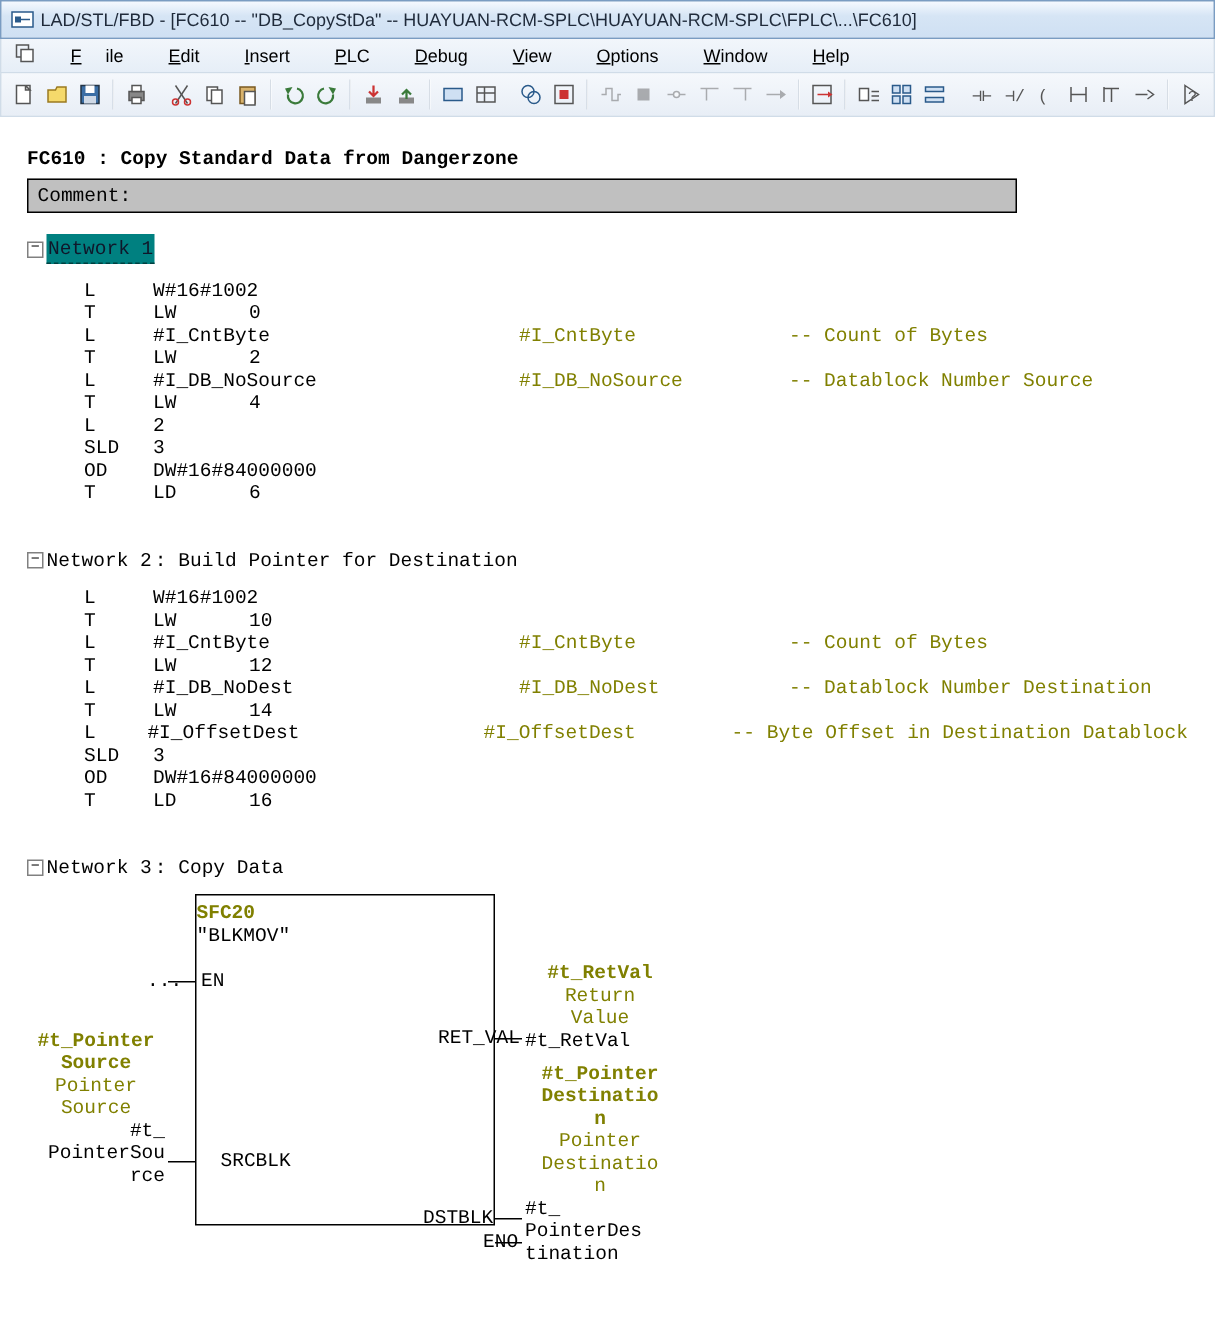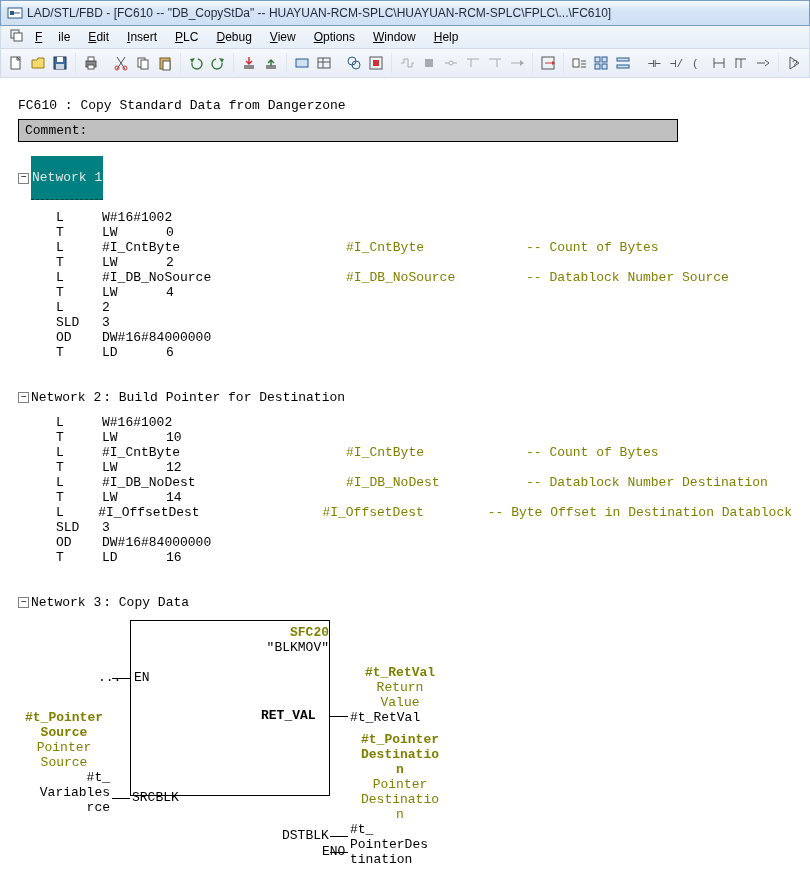--- a/index.html
+++ b/index.html
@@ -17,68 +17,68 @@
     font-size:12px; color:#1f2a3a;
     display:flex; align-items:center; gap:4px;
   }
   .titlebar svg { flex-shrink:0; }
   .menubar {
     background:linear-gradient(#f2f6fb,#e6eef7);
     border:1px solid #d0dce8; border-top:none;
     padding:2px 8px;
     font-family:"Segoe UI",Tahoma,sans-serif;
     font-size:12px;
-    display:flex; gap:2px;
+    display:flex; gap:14px;
   }
   .menubar span { padding:2px 8px; cursor:default; }
   .menubar span u { text-decoration:underline; }
   .toolbar {
     background:linear-gradient(#f5f8fc,#e8eef6);
     border:1px solid #d0dce8; border-top:none;
     padding:3px 6px;
     display:flex; align-items:center; gap:4px;
   }
   .tbtn {
     width:22px;height:22px;
     display:flex;align-items:center;justify-content:center;
     border:1px solid transparent;border-radius:2px;
     cursor:default;
   }
   .tsep{width:2px;height:20px;background:linear-gradient(to right,#c2ccd8,#fff);margin:0 2px;}
   .content { padding:20px 18px 30px 18px; }
-  .fc-title { font-weight:normal; margin-bottom:6px; }
+  .fc-title { font-weight:bold; margin-bottom:6px; }
   .comment-box {
     background:#c0c0c0; border:1px solid #000;
     padding:3px 6px; width:660px; margin-bottom:14px;
   }
   .network { margin-top:6px; }
   .net-header { display:flex; align-items:center; gap:2px; }
   .collapse {
     width:11px;height:11px;border:1px solid #808080;
     display:inline-flex;align-items:center;justify-content:center;
     font-size:10px;line-height:1;background:#fff;
   }
-  .net-label-sel { background:#008080;color:#e5e5e5;padding:14px 1px;border-bottom:1px dashed #004040; }
+  .net-label-sel { background:#008080;color:#0f172a;padding:2px 1px;border-bottom:1px dashed #004040; }
   .net-label { font-weight:normal; }
   .code-block { margin:10px 0 30px 38px; white-space:pre; }
   .olive { color:#808000; }
   .row { display:flex; }
   .col-inst { width:46px; }
   .col-op1  { width:64px; }
   .col-op2  { width:50px; }
   .col-sym  { width:180px; color:#808000; }
   .col-desc { color:#808000; }
   .spacer   { width:130px; }
   
   .fbd-wrap { position:relative; height:260px; margin-left:50px; margin-top:10px; }
   .fbd-box {
     position:absolute; left:62px; top:0;
-    width:200px; height:176px;
+    width:200px; height:221px;
     border:1px solid #000; background:#fff;
-    text-align:right;
+    text-align:left;
   }
   .fbd-title { color:#808000; font-weight:bold; margin-top:4px;}
   .fbd-sub1  { color:#808000;}
   .fbd-sub2  { margin-bottom:6px;}
   .hline { position:absolute; height:1px; background:#000; }
   .port-label-l { position:absolute; text-align:right; }
   .port-label-r { position:absolute; text-align:left; }
   .pin-text { position:absolute; font-size:13px; }
   .olive-b { color:#808000; font-weight:bold;}
 </style>
@@ -356,39 +356,39 @@
       <div class="fbd-box">
         <div class="fbd-title">SFC20</div>
         <div class="fbd-sub2">"BLKMOV"</div>
       </div>
 
       <div class="hline" style="left:44px;top:58px;width:18px;"></div>
       <span class="pin-text" style="left:30px;top:50px;">...</span>
       <span class="pin-text" style="left:66px;top:50px;">EN</span>
 
       <div class="hline" style="left:262px;top:96px;width:18px;"></div>
-      <span class="pin-text" style="left:193px;top:88px;font-weight:bold;">RET_VAL</span>
+      <span class="pin-text" style="left:224px;top:88px;">RET_VAL</span>
 
       <div class="hline" style="left:44px;top:178px;width:18px;"></div>
-      <span class="pin-text" style="left:64px;top:170px;">SRCBLK</span>
+      <span class="pin-text" style="left:79px;top:170px;">SRCBLK</span>
 
       <div class="hline" style="left:262px;top:216px;width:18px;"></div>
       <span class="pin-text" style="left:214px;top:208px;">DSTBLK</span>
 
       <div class="hline" style="left:262px;top:232px;width:18px;"></div>
       <span class="pin-text" style="left:234px;top:224px;margin-left:20px;">ENO</span>
 
       <div class="port-label-l" style="left:-50px;top:90px;width:92px;text-align:center;">
         <div class="olive-b">#t_Pointer</div>
         <div class="olive-b">Source</div>
         <div class="olive">Pointer</div>
         <div class="olive">Source</div>
         <div style="text-align:right;">
           <span>#t_</span><br>
-          <span>Variables</span><br>
+          <span>PointerSou</span><br>
           <span>rce</span>
         </div>
       </div>
 
       <div class="port-label-r" style="left:282px;top:45px;width:100px;text-align:center;">
         <div class="olive-b">#t_RetVal</div>
         <div class="olive">Return</div>
         <div class="olive">Value</div>
         <div style="text-align:left;">#t_RetVal</div>
       </div>

